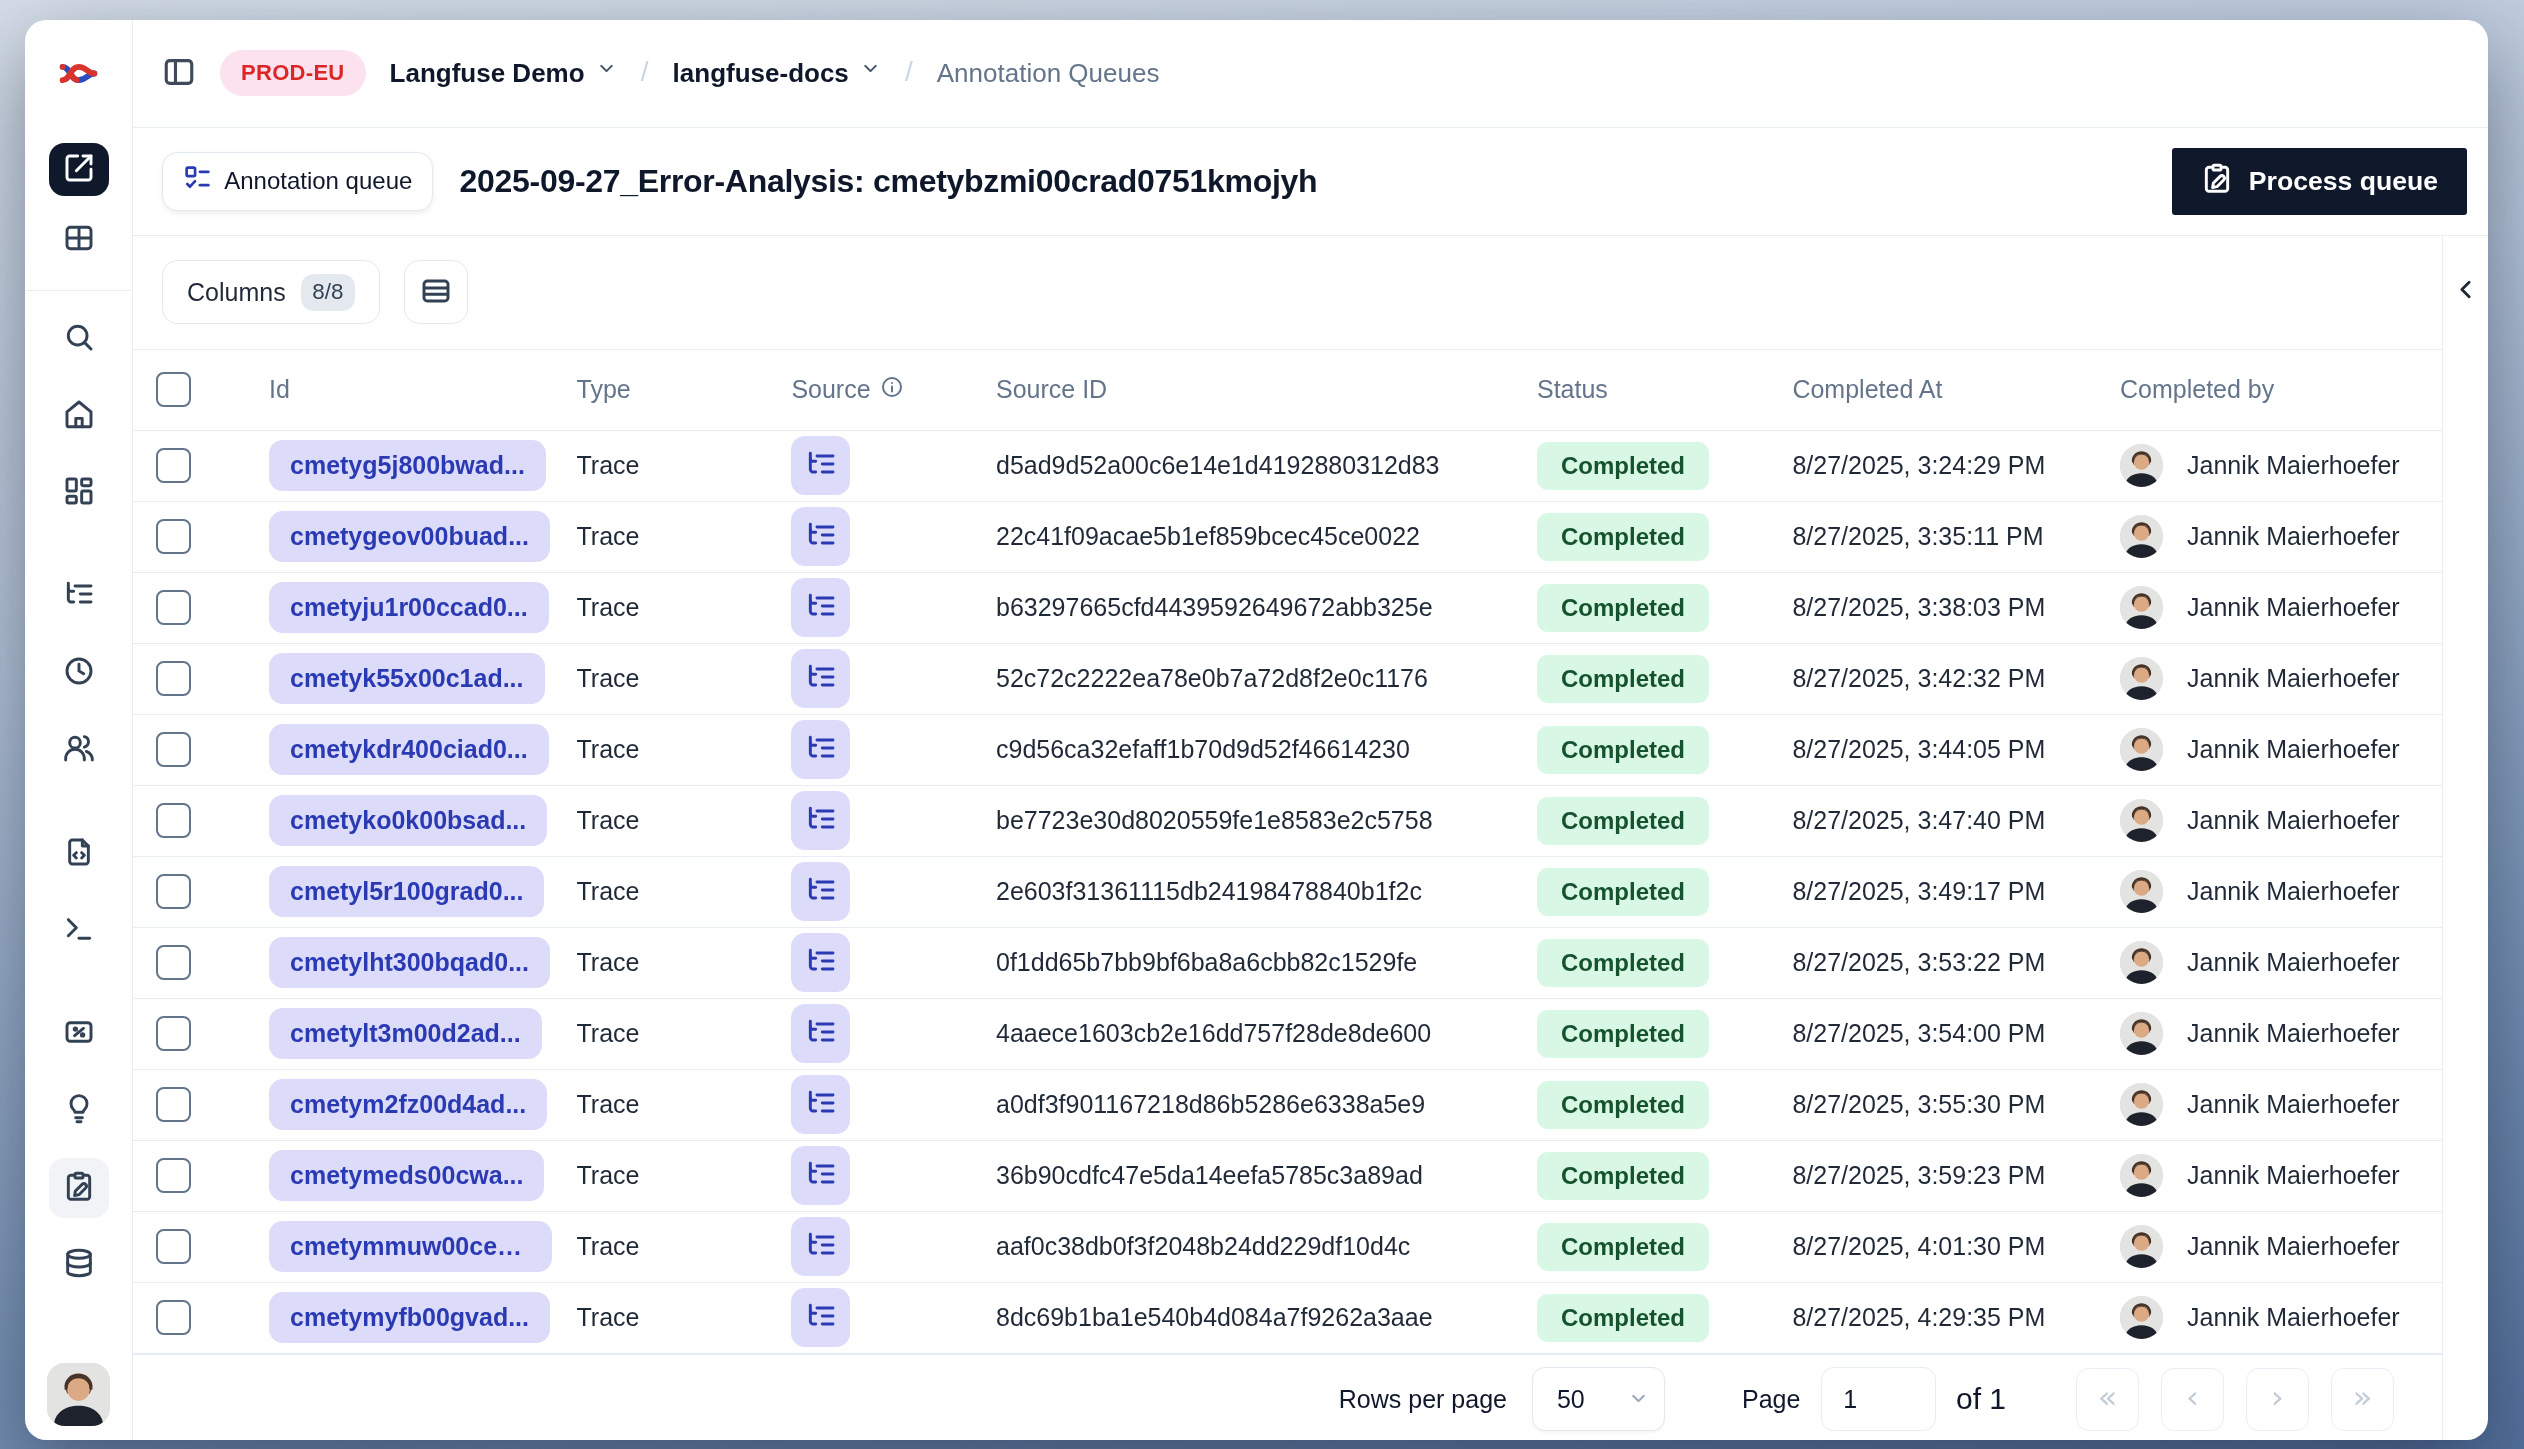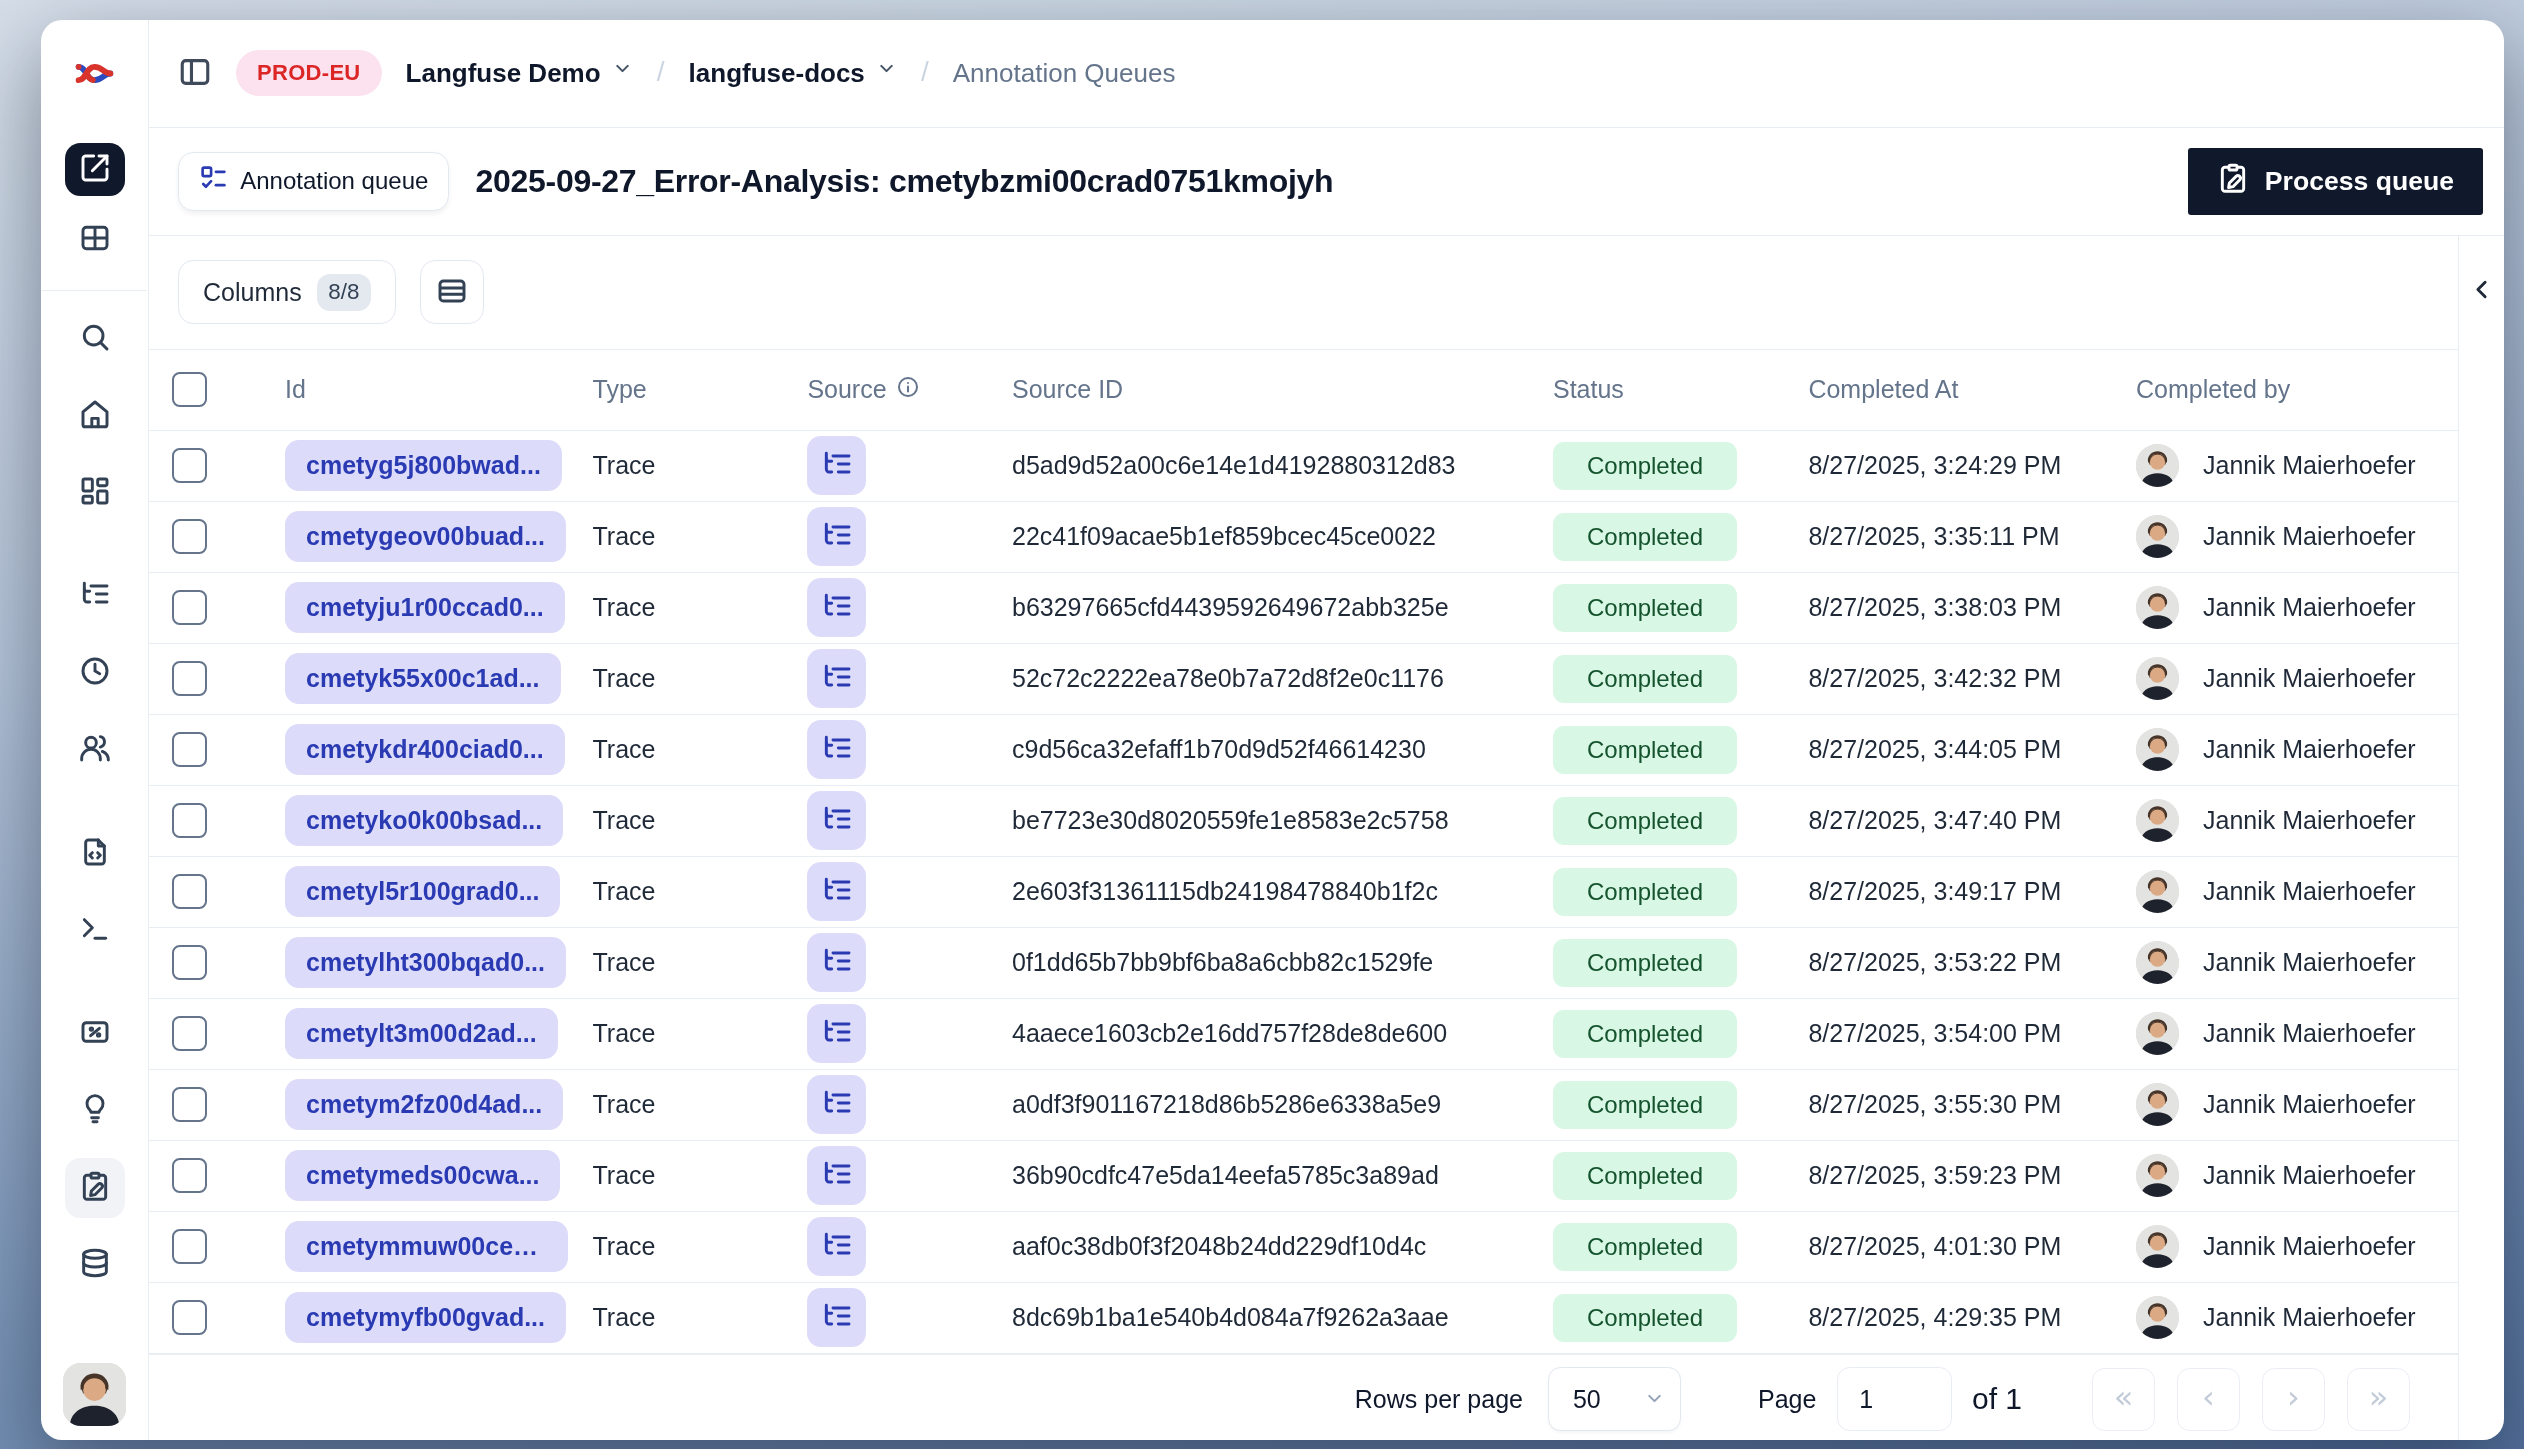--- a/index.html
+++ b/index.html
@@ -15,21 +15,21 @@
     --border-strong:#e2e8f0;
     --txt:#1f2937;
     --txt-muted:#64748b;
   }
   *{box-sizing:border-box;margin:0;padding:0}
   html,body{width:100%;height:100%;overflow:hidden}
   body{
     font-family:"Liberation Sans","DejaVu Sans",sans-serif;
     background:linear-gradient(170deg,#d6dfe9 0%,#b5c5d9 35%,#7b96b8 70%,#53719c 100%);
   }
-  #stage{position:absolute;left:16px;top:0;width:2047px;height:1449px;transform-origin:0 0}
+  #stage{position:absolute;left:0;top:0;width:2047px;height:1449px;transform-origin:0 0}
 
   .window{
     position:absolute;left:25px;top:19.6px;width:2463px;height:1420px;
     background:#fff;border-radius:21px;overflow:hidden;display:flex;
     box-shadow:0 28px 84px rgba(15,23,42,.45);
   }
 
   
   .sidebar{width:108px;flex:0 0 108px;border-right:1.4px solid var(--border);display:flex;flex-direction:column}
   .logo-cell{height:108px;display:flex;align-items:center;justify-content:center}
@@ -129,22 +129,22 @@
     font-size:25px;font-weight:600;padding:11.2px 21px;border-radius:14px;cursor:pointer;
     max-width:100%;overflow:hidden;text-overflow:ellipsis;
   }
   .cell-text{font-size:25px;color:var(--txt)}
   .source-pill{
     width:59px;height:59px;border-radius:14px;background:var(--id-pill-bg);color:var(--source-icon);
     display:flex;align-items:center;justify-content:center;cursor:pointer;border:none;
   }
   .source-pill .ic{width:32px;height:32px}
   .status-badge{
-    display:inline-flex;align-items:center;height:48px;padding:0 34px;border-radius:11.2px;
-    background:var(--status-bg);color:var(--status-text);font-size:24px;font-weight:400;
+    display:inline-flex;align-items:center;height:48px;padding:0 24px;border-radius:11.2px;
+    background:var(--status-bg);color:var(--status-text);font-size:24px;font-weight:700;
   }
   .row-avatar{width:43px;height:43px;border-radius:50%;overflow:hidden;margin-right:24px;flex:0 0 auto;background:#ddd}
   .row-avatar svg{width:100%;height:100%;display:block}
   .info-ic{width:24px;height:24px;color:var(--txt-muted);cursor:pointer}
 
   
   .tfooter{
     height:90px;flex:0 0 90px;border-top:1.4px solid var(--border);
     display:flex;align-items:center;justify-content:flex-end;padding-right:48px;gap:0;
   }

